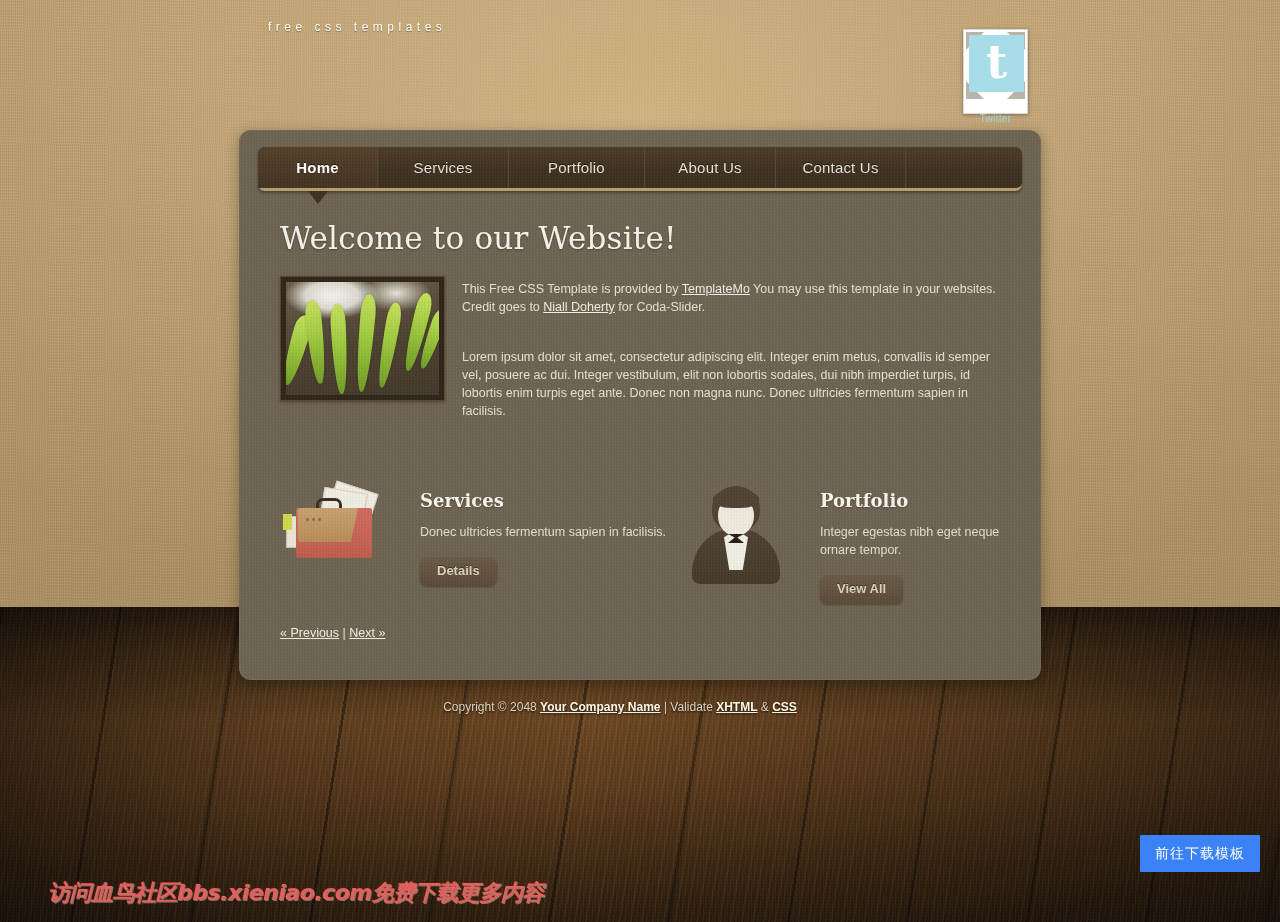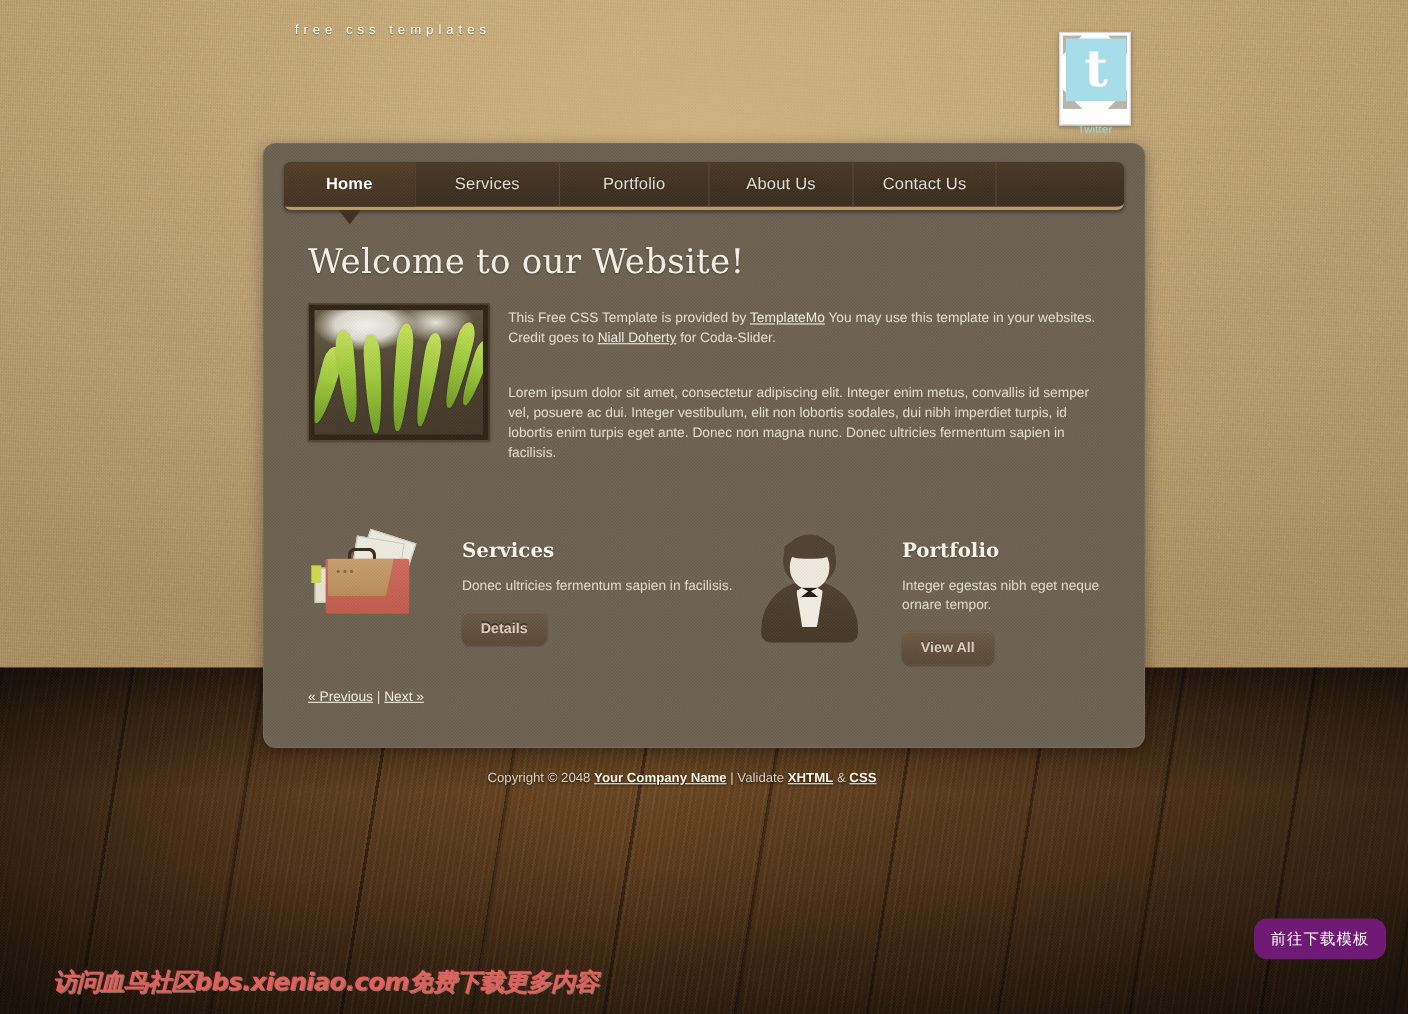--- a/index.html
+++ b/index.html
@@ -320,22 +320,22 @@
     color: #ddd3c0;
     text-shadow: 0 1px 2px rgba(0,0,0,0.7);
   }
   .footer b { color: #fff7e8; }
 
   
   .dl-button {
     position: absolute;
     left: 1140px; top: 835px;
     width: 120px; height: 37px;
-    background: #701a75;
-    border-radius: 12px;
+    background: #3b82f6;
+    border-radius: 1px;
     color: #ffffff;
     font-size: 14px;
     display: flex; align-items: center; justify-content: center;
     cursor: pointer;
     border: none;
     font-family: "DejaVu Sans", sans-serif;
     letter-spacing: 1px;
   }
 
   .watermark {

